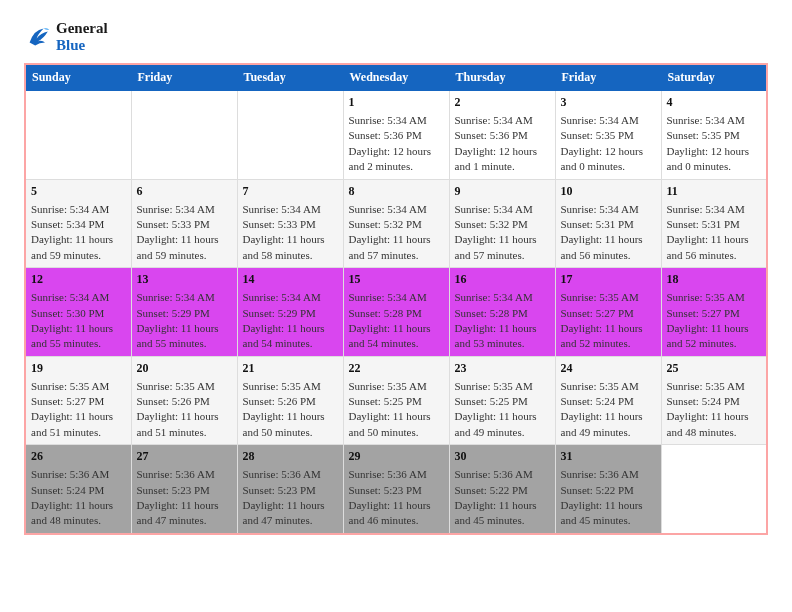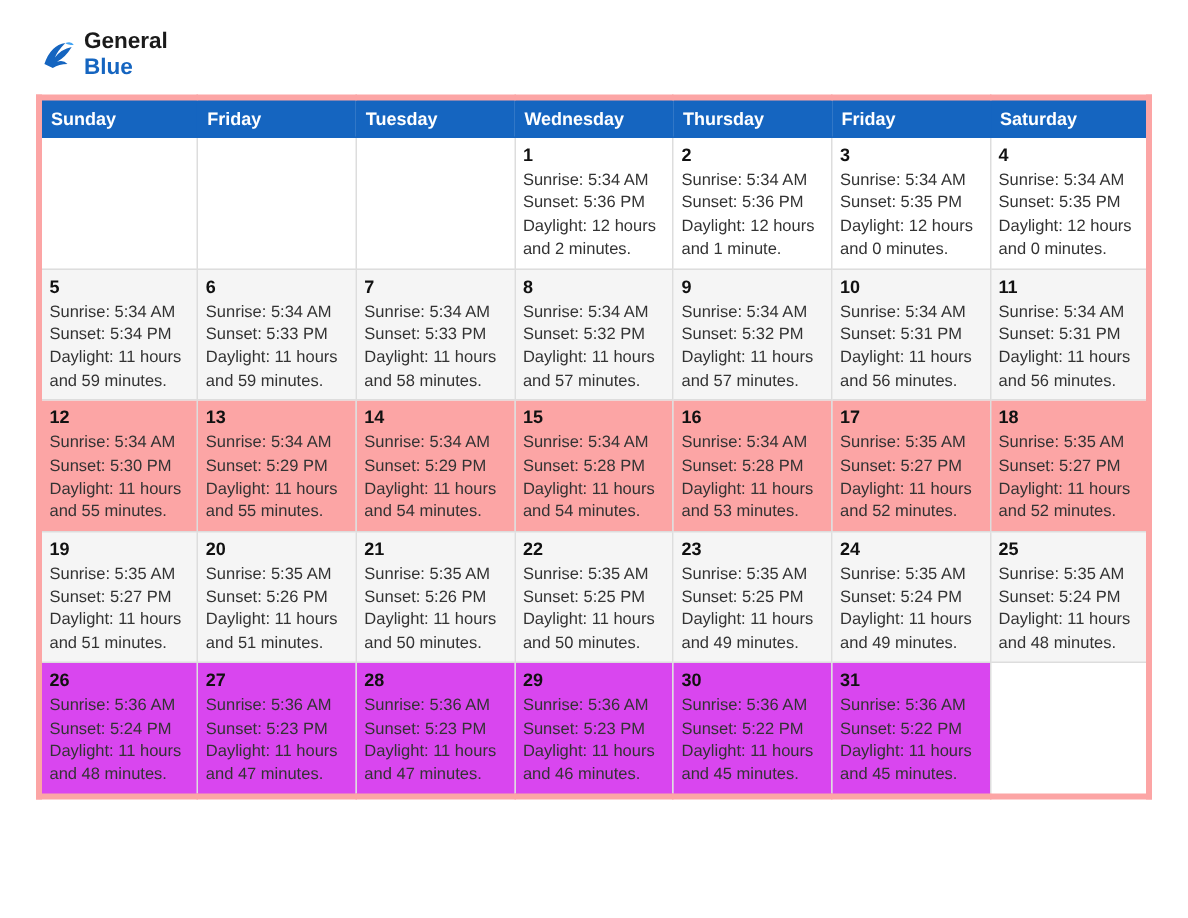--- a/index.html
+++ b/index.html
@@ -5,20 +5,21 @@
     * { box-sizing: border-box; margin: 0; padding: 0; }
     body {
       font-family: Arial, sans-serif;
       background: #fff;
       width: 792px;
       min-height: 612px;
     }
     .page {
       width: 792px;
       padding: 20px 24px 20px 24px;
+      font-family: Liberation Serif, serif;
     }
     .header {
       display: flex;
       justify-content: space-between;
       align-items: flex-start;
       margin-bottom: 10px;
     }
     .logo {
       display: flex;
       align-items: center;
@@ -38,21 +39,21 @@
       line-height: 1.1;
     }
     .location-title {
       font-size: 14px;
       color: #333;
       margin-top: 2px;
     }
     .calendar {
       width: 100%;
       border-collapse: collapse;
-      border: 4px solid #fca5a5;
+      border: 2px solid #fca5a5;
     }
     .calendar th {
       background: #1565c0;
       color: #fff;
       font-size: 12px;
       font-weight: bold;
       padding: 5px 6px;
       text-align: left;
       border: 1px solid #1565c0;
     }
@@ -80,23 +81,23 @@
       font-size: 11px;
       line-height: 1.4;
       color: #333;
     }
     .empty {
       background: #fff !important;
     }
     
     .row-1 td { background: #fff; }
     .row-2 td { background: #f0f0f0; }
-    .row-3 td { background: #fca5a5; }
+    .row-3 td { background: #d946ef; }
     .row-4 td { background: #f0f0f0; margin-top: 32px; }
-    .row-5 td { background: #d946ef; }
+    .row-5 td { background: #a3a3a3; }
   </style>
 </head>
 <body>
 
 <div class="page">
   <div class="header">
     <div class="logo">
       <svg class="logo-bird" viewBox="0 0 40 40" xmlns="http://www.w3.org/2000/svg">
         <path d="M8,28 Q14,10 28,8 Q20,16 18,22 Q24,14 34,12 Q28,22 20,26 Q26,24 30,28 Q22,28 16,32 Z" fill="#1565c0"></path>
         <path d="M28,8 Q34,6 36,10 Q30,10 28,8 Z" fill="#42a5f5"></path>

